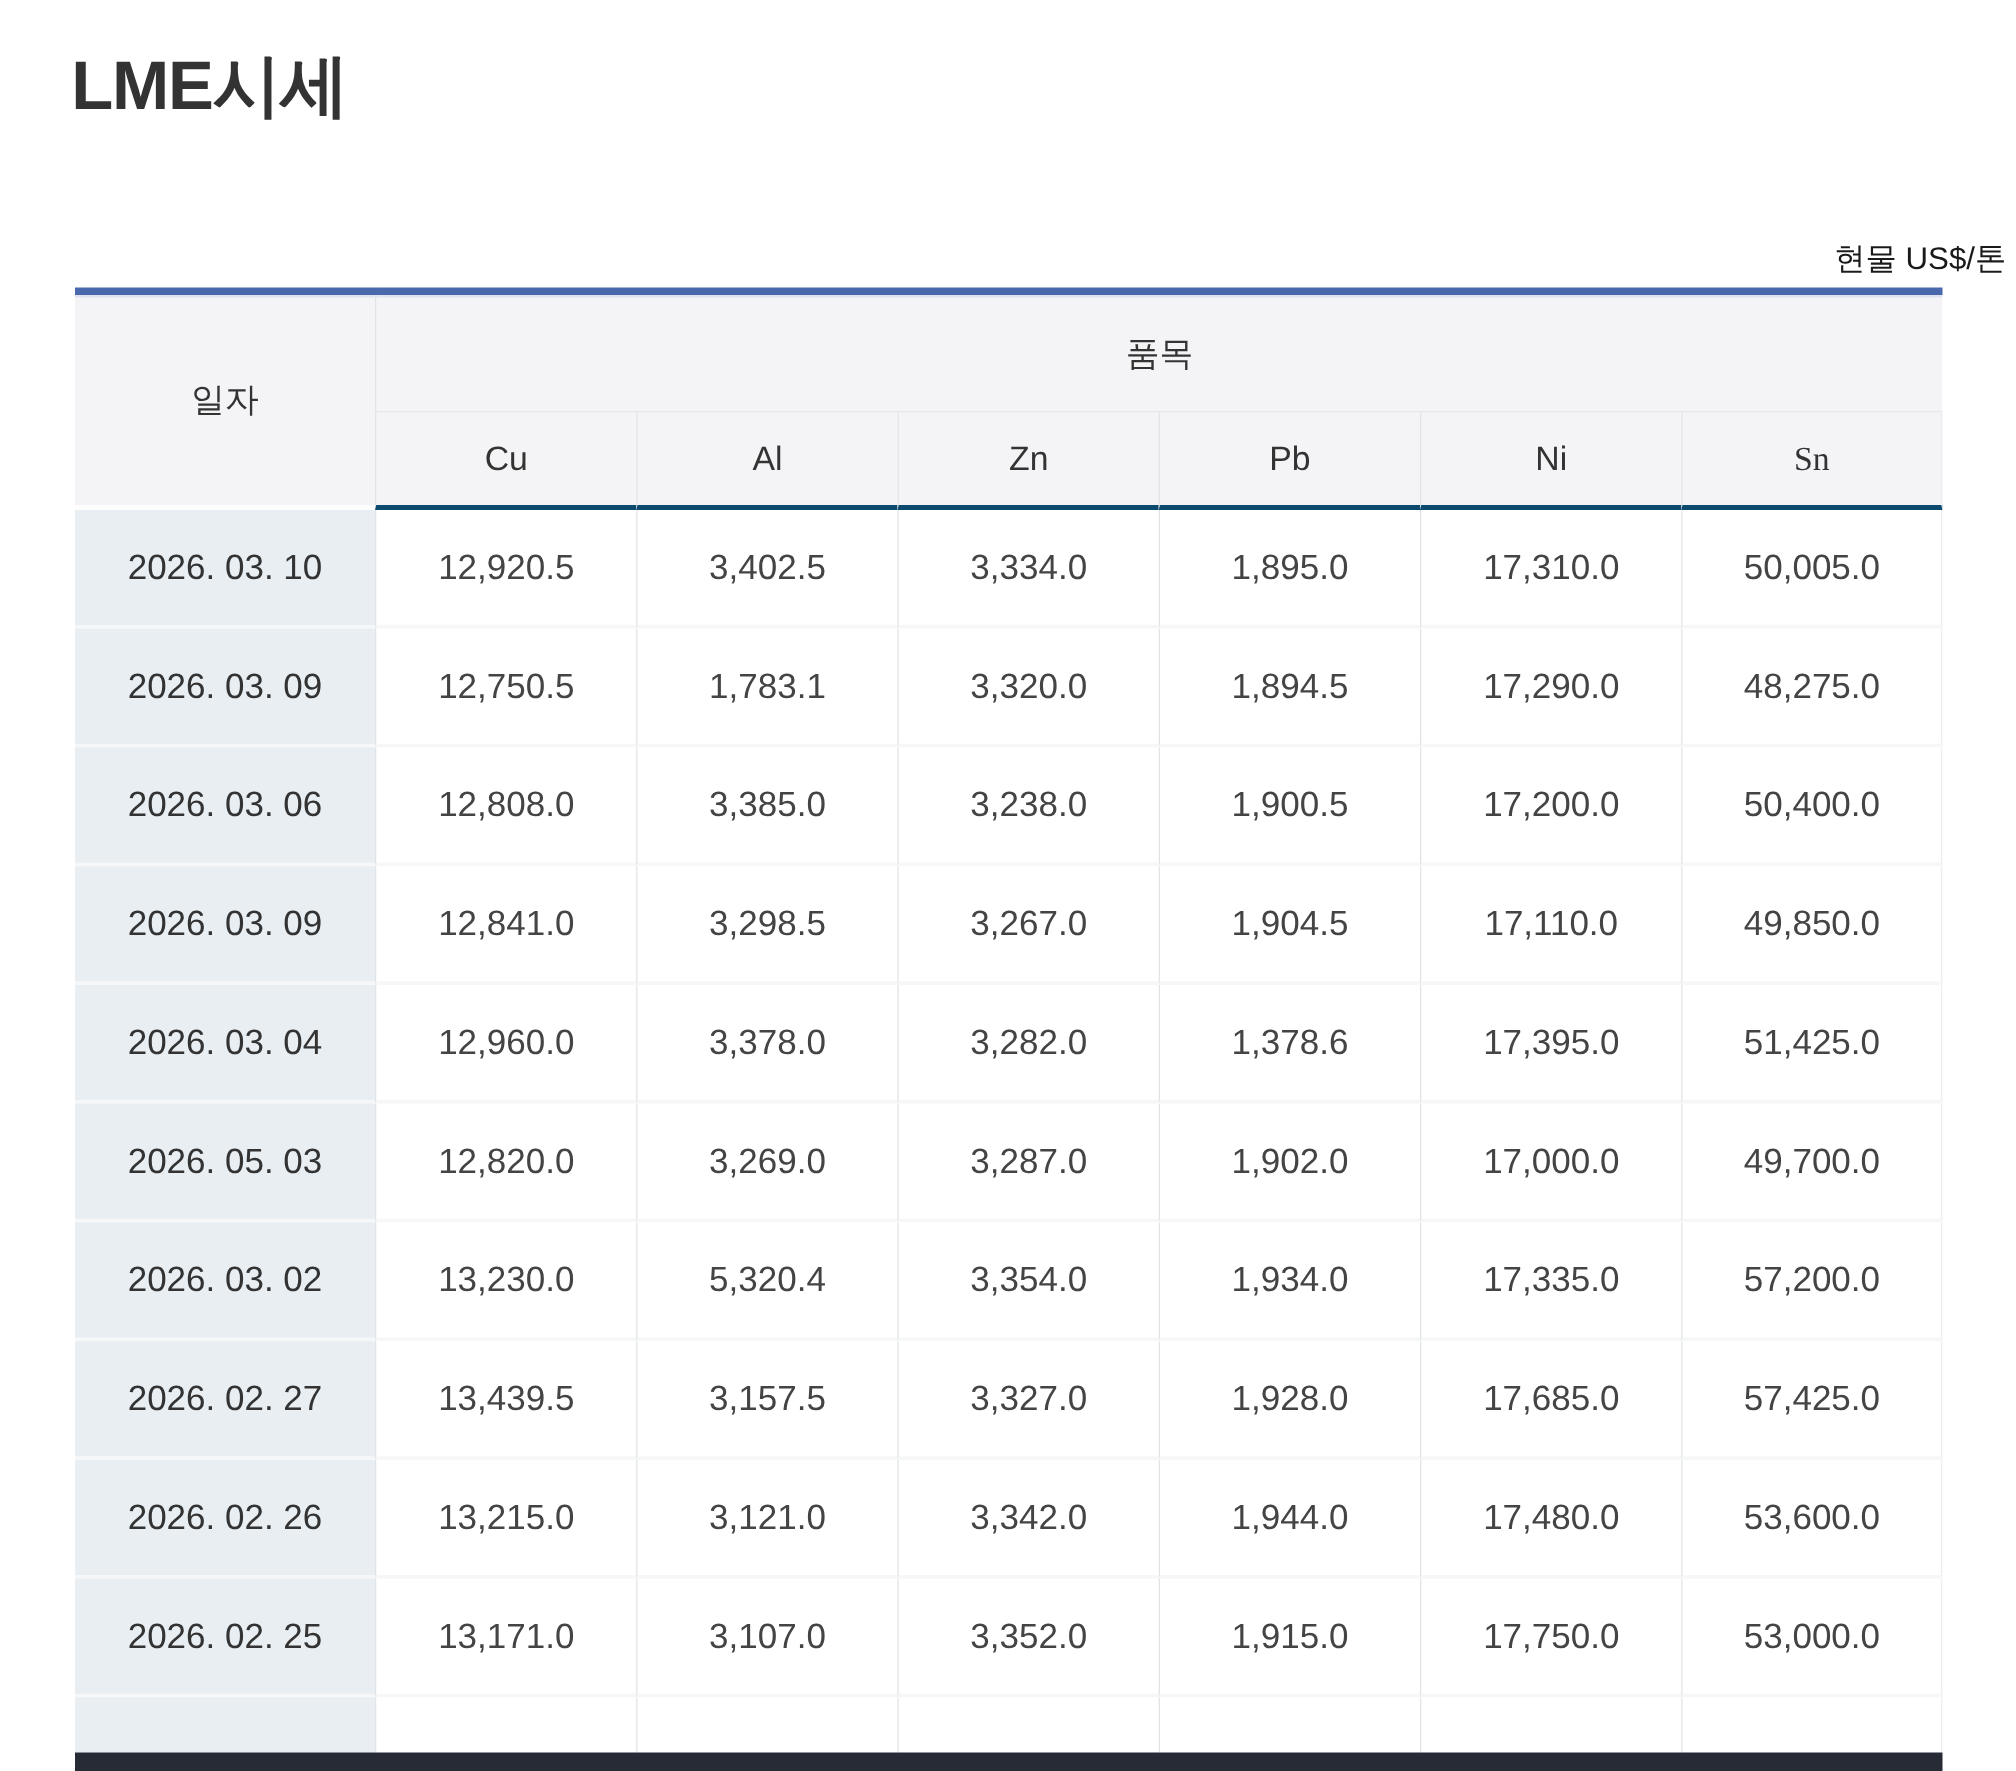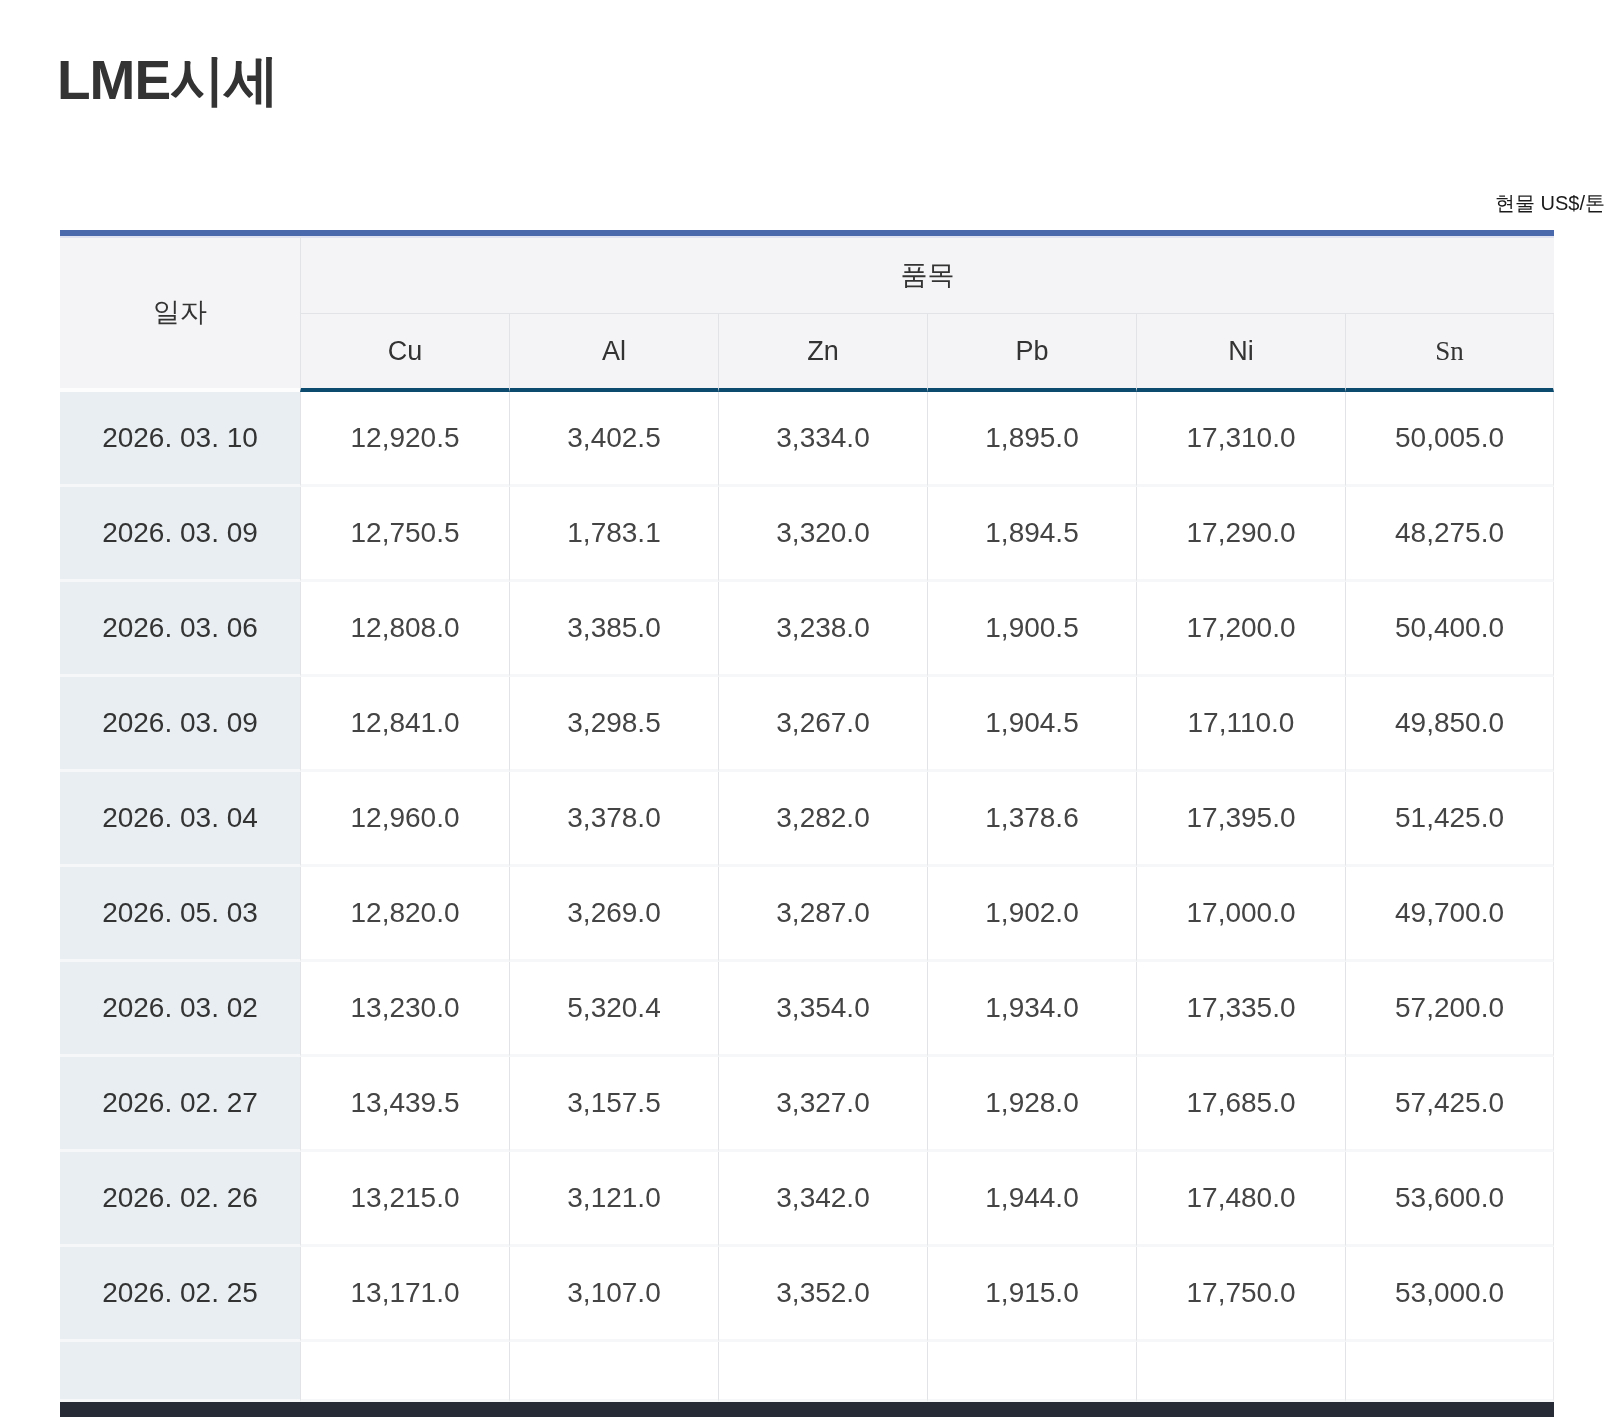--- a/index.html
+++ b/index.html
@@ -10,40 +10,40 @@
     --vline:#e2e3e6;
     --hline:#f6f7f8;
   }
   *{ box-sizing:border-box; }
   html,body{ margin:0; padding:0; }
   body{
     width:1613px; height:1417px; background:#ffffff; overflow:hidden;
     font-family:"Liberation Sans","DejaVu Sans",sans-serif; position:relative;
   }
   .page-title{
-    position:absolute; left:57px; top:44px; margin:0;
+    position:absolute; left:57px; top:32px; margin:0;
     font-size:55px; font-weight:700; color:#333; letter-spacing:-1px;
   }
   .unit-label{
     position:absolute; top:190px; right:8px;
-    font-size:20px; color:#1a1a1a;
+    font-size:25px; color:#1a1a1a;
   }
   .table-wrap{
     position:absolute; left:60px; top:230px; width:1494px; height:1172px;
     border-top:6px solid var(--accent); overflow:hidden; background:#fff;
   }
   table{
     width:1494px; table-layout:fixed; border-collapse:separate; border-spacing:0;
   }
   thead th{
     background:var(--header-bg); font-weight:400; font-size:27px; color:#333;
     text-align:center; vertical-align:middle; padding:0;
   }
   th.group-h{
-    height:78px; border-left:1px solid var(--vline); border-bottom:1px solid var(--vline);
+    height:94px; border-left:1px solid var(--vline); border-bottom:1px solid var(--vline);
     box-shadow: inset 0 2px 0 #dfe3f1;
   }
   th.date-h{
     border-bottom:4px solid #fdfdfe;
     box-shadow: inset 0 2px 0 #dfe3f1;
   }
   th.metal-h{
     height:78px; border-left:1px solid var(--vline); border-bottom:4px solid #0c4a6e;
   }
   th.metal-h:last-child{ border-right:1px solid #e9e9ec;font-family:Liberation Serif, serif; }

